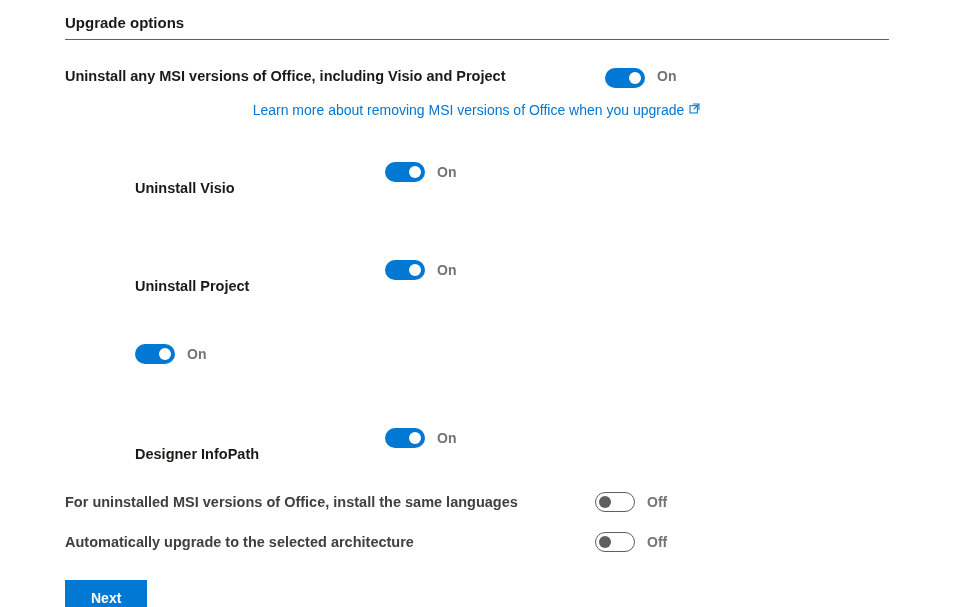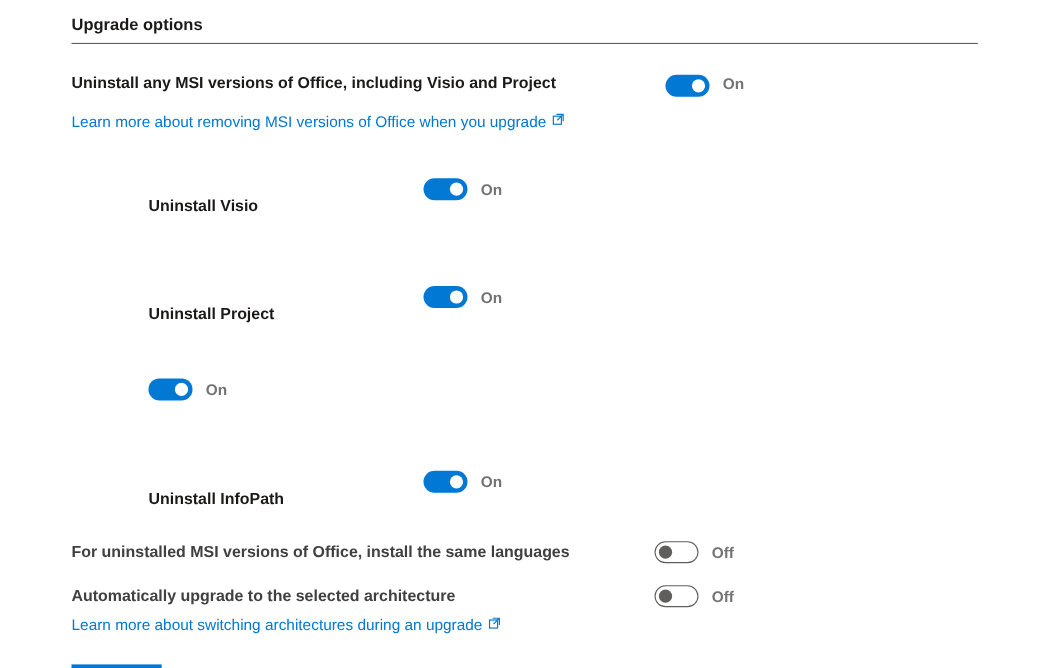--- a/index.html
+++ b/index.html
@@ -123,20 +123,21 @@
       color: #fff;
       border: none;
       padding: 10px 26px;
       font-size: 14px;
       font-weight: 600;
       cursor: pointer;
       font-family: inherit;
     }
     .link-row {
       margin-bottom: 10px;
+      text-align: center;
     }
   </style>
 </head>
 <body>
 
 <div class="container">
   <h2 class="section-title">Upgrade options</h2>
   <hr class="divider">
 
   <div class="row">
@@ -175,21 +176,21 @@
         </div>
       <span class="toggle-label">On</span>
     </div>
     <div class="sub-row">
       <div class="toggle on">
           <div class="knob"></div>
         </div>
       <span class="toggle-label">On</span>
     </div>
     <div class="sub-row">
-      <div class="sub-label">Uninstall InfoPath</div>
+      <div class="sub-label">Designer InfoPath</div>
       <div class="toggle on">
           <div class="knob"></div>
         </div>
       <span class="toggle-label">On</span>
     </div>
   </div>
 
   <div class="row2">
     <div class="row2-label">For uninstalled MSI versions of Office, install the same languages</div>
     <div class="toggle off">
@@ -199,29 +200,17 @@
   </div>
 
   <div class="row2" style="margin-bottom:8px;margin-top:16px;">
     <div class="row2-label">Automatically upgrade to the selected architecture</div>
     <div class="toggle off">
         <div class="knob"></div>
       </div>
     <span class="toggle-label">Off</span>
   </div>
 
-  <div class="link-row">
-    <a class="link" href="#">
-      <span>Learn more about switching architectures during an upgrade</span>
-      <span class="ext-icon">
-        <svg width="13" height="13" viewBox="0 0 16 16" fill="none" stroke="#0078d4" stroke-width="1.3">
-          <rect x="2.5" y="4.5" width="9" height="9"></rect>
-          <path d="M6 2.5 H13.5 V10"></path>
-          <path d="M13 3 L7 9"></path>
-        </svg>
-      </span>
-    </a>
-  </div>
 
   <div class="footer">
     <button class="primary-btn">Next</button>
   </div>
 </div>
 
 </body></html>

